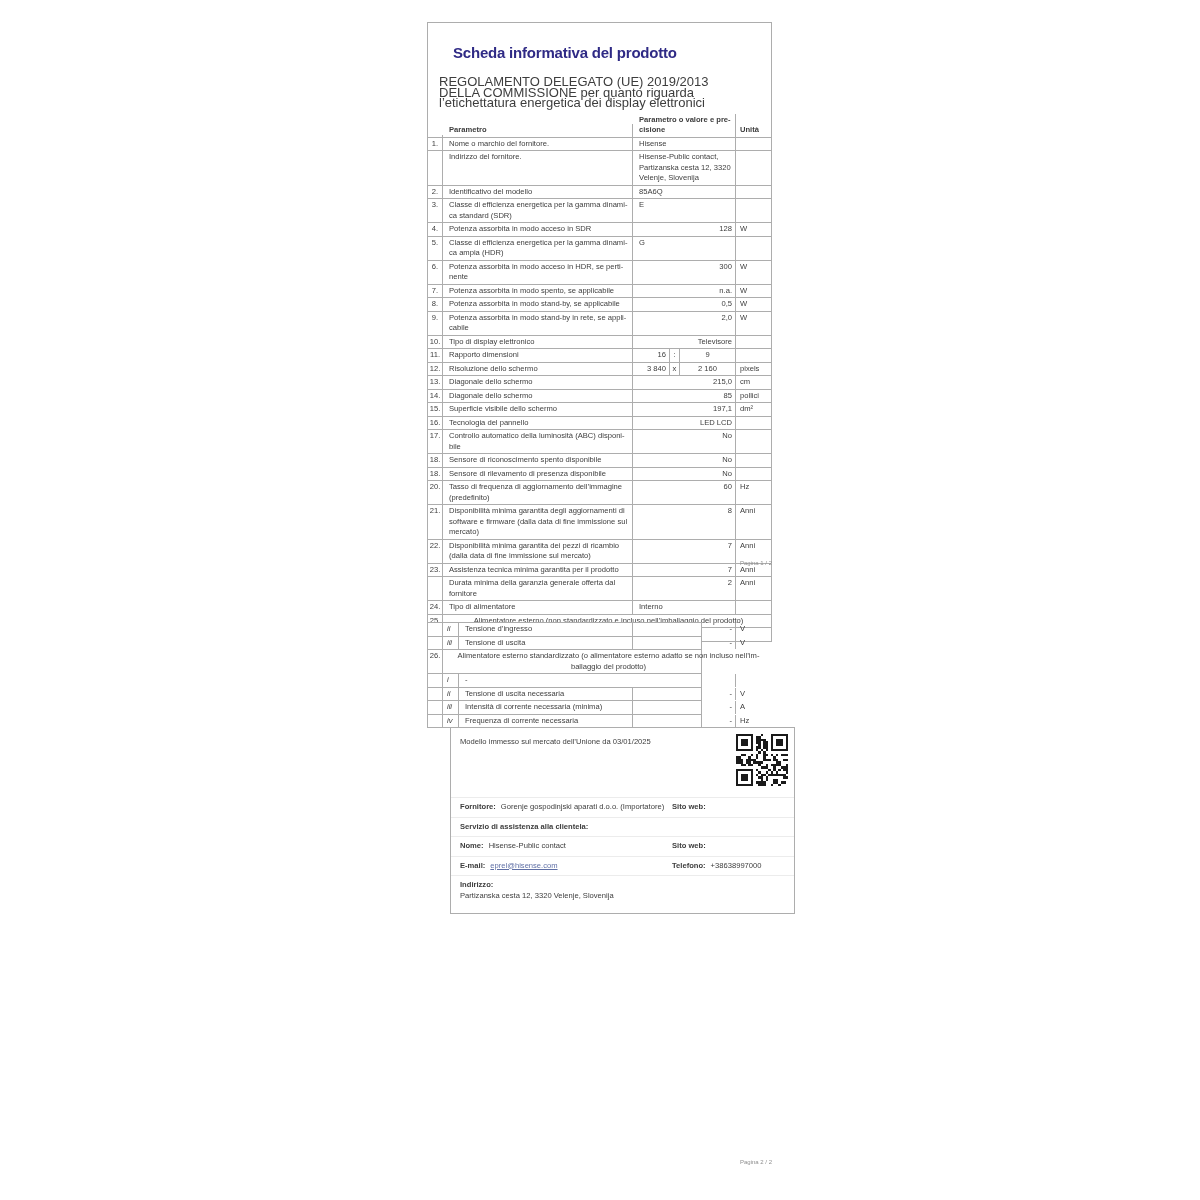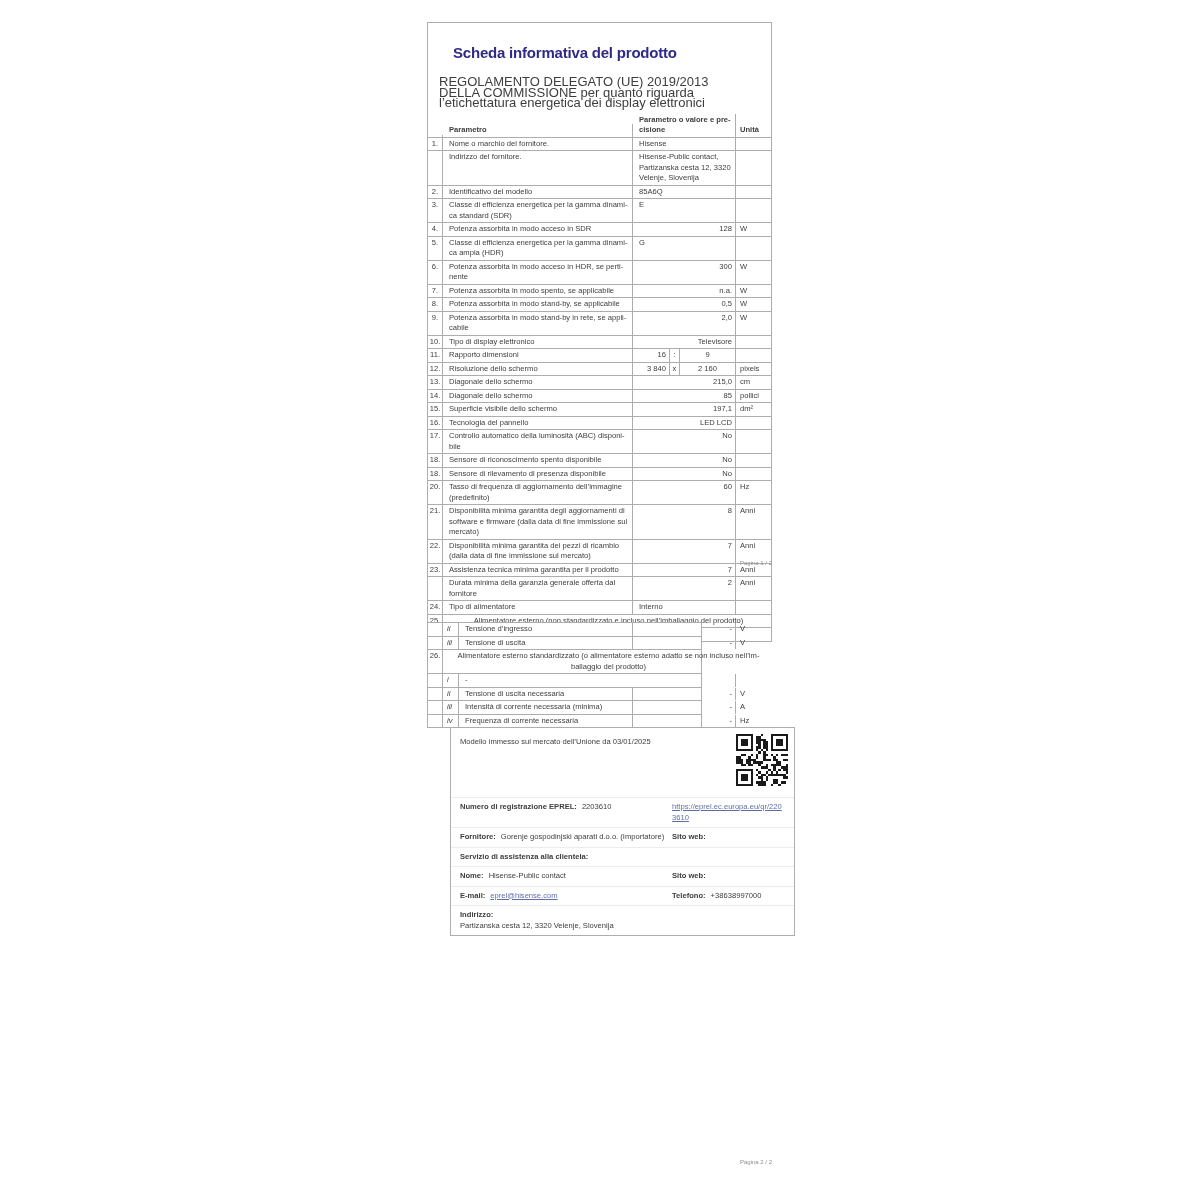--- a/index.html
+++ b/index.html
@@ -516,28 +516,20 @@
             <rect x="6" y="20" width="1" height="1" fill="#1a1a1a"></rect>
             <rect x="9" y="20" width="1" height="1" fill="#1a1a1a"></rect>
             <rect x="10" y="20" width="1" height="1" fill="#1a1a1a"></rect>
             <rect x="11" y="20" width="1" height="1" fill="#1a1a1a"></rect>
             <rect x="14" y="20" width="1" height="1" fill="#1a1a1a"></rect>
             <rect x="17" y="20" width="1" height="1" fill="#1a1a1a"></rect>
           </svg></div>
     </div>
     <div class="ib-row">
       <div class="ib-left">
-        <span class="lbl">Numero di registrazione EPREL:</span><span class="lblgap"></span><span>2203610</span>
-      </div>
-      <div class="ib-right" style="max-width:126px">
-        <a class="doc-link">https://eprel.ec.europa.eu/qr/2203610</a>
-      </div>
-    </div>
-    <div class="ib-row">
-      <div class="ib-left">
         <span class="lbl">Fornitore:</span><span class="lblgap"></span><span>Gorenje gospodinjski aparati d.o.o. (Importato­re)</span>
       </div>
       <div class="ib-right">
         <span class="lbl">Sito web:</span>
       </div>
     </div>
     <div class="ib-row">
       <span class="lbl">Servizio di assistenza alla clientela:</span>
     </div>
     <div class="ib-row">

